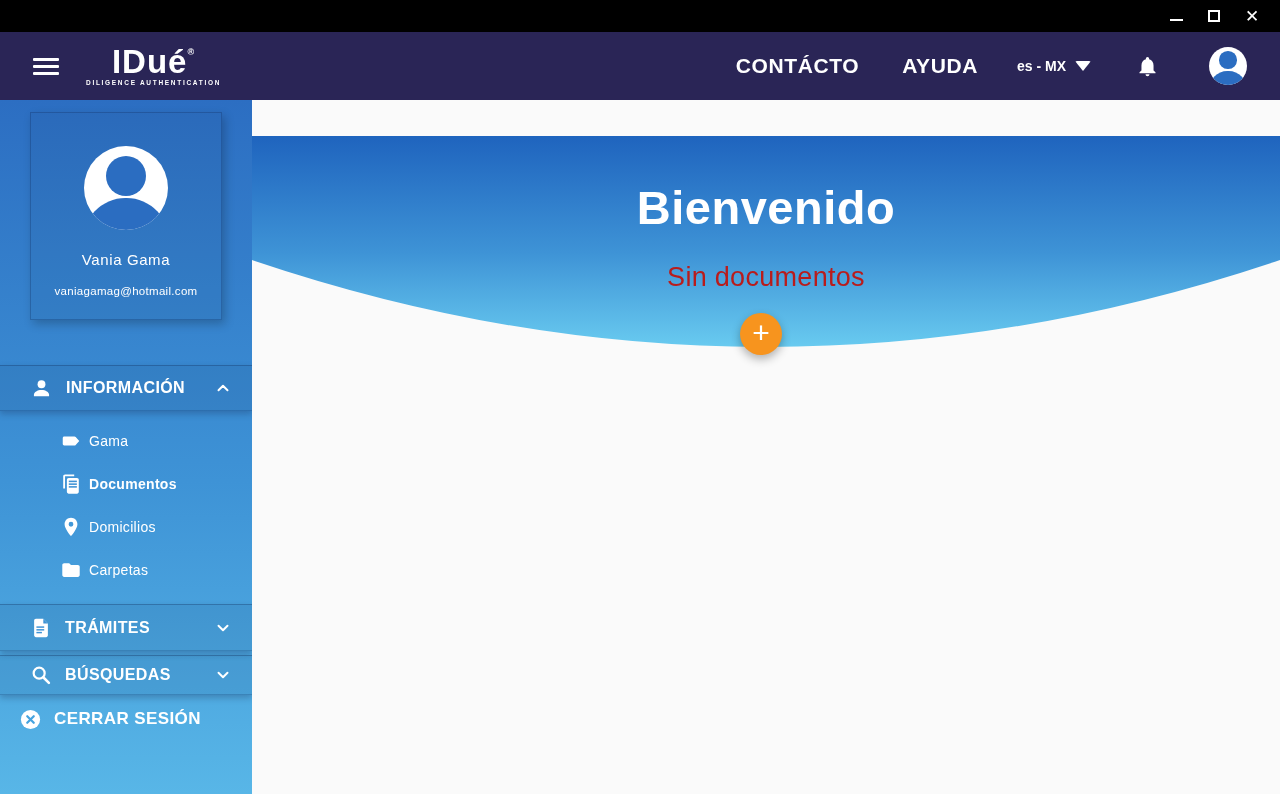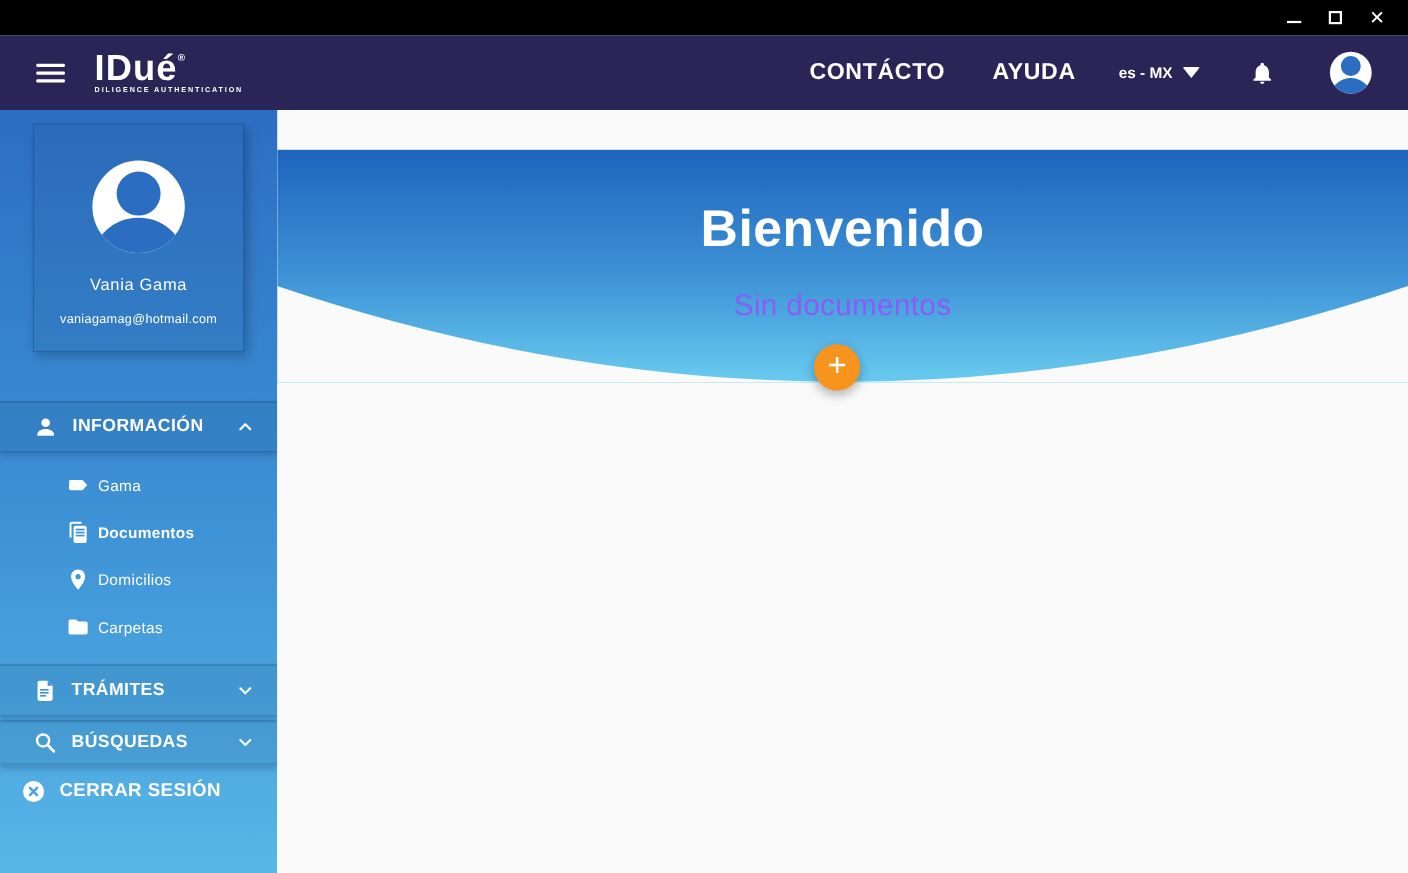--- a/index.html
+++ b/index.html
@@ -9,21 +9,21 @@
   .titlebar { height:32px; background:#000; display:flex; justify-content:flex-end; align-items:center; padding-right:14px; gap:10px; }
   .win-btn { width:28px; height:24px; display:flex; align-items:center; justify-content:center; cursor:default; }
   .glyph-min { width:13px; height:0; border-bottom:2px solid #fff; margin-top:8px; }
   .glyph-max { width:12px; height:12px; border:2px solid #fff; }
   .glyph-close { color:#fff; font-size:17px; line-height:1; }
 
   
   .appbar { height:68px; background:#2A2556; display:flex; align-items:center; color:#fff; }
   .hamburger { margin-left:33px; width:26px; display:flex; flex-direction:column; gap:4px; cursor:pointer; }
   .hamburger i { display:block; height:3px; background:#fff; border-radius:1px; }
-  .logo { margin-left:27px; text-align:left; cursor:pointer; }
+  .logo { margin-left:27px; text-align:center; cursor:pointer; }
   .logo-main { font-size:33px; font-weight:bold; letter-spacing:1px; line-height:0.95; }
   .logo-main sup { font-size:9px; vertical-align:18px; }
   .logo-sub { font-size:6.5px; letter-spacing:1.7px; margin-top:2px; font-weight:bold; }
   .appbar-right { margin-left:auto; display:flex; align-items:center; padding-right:33px; }
   .nav-link { font-weight:bold; font-size:21px; letter-spacing:0.6px; cursor:pointer; }
   .nav-contact { margin-right:43px; }
   .nav-help { margin-right:39px; }
   .lang { display:flex; align-items:center; gap:9px; font-size:14px; font-weight:bold; margin-right:45px; cursor:pointer; }
   .caret-down { width:0; height:0; border-left:8px solid transparent; border-right:8px solid transparent; border-top:10px solid #fff; border-radius:2px; }
   .bell-wrap { margin-right:50px; cursor:pointer; display:flex; }
@@ -55,21 +55,21 @@
   .sub-item.active .i-label { font-weight:bold; }
   .logout { height:44px; display:flex; align-items:center; padding-left:19px; margin-top:2px; cursor:pointer; }
   .logout .s-label { font-weight:bold; font-size:17px; letter-spacing:0.4px; margin-left:12px; }
 
   
   .main { flex:1; position:relative; background:#FAFAFA; overflow:hidden;margin-top:36px; }
   .hero-grad { position:absolute; top:0; left:0; right:0; height:212px; background:linear-gradient(180deg,#1F64BE 0%,#3E93D6 55%,#69CBF0 100%); }
   .hero-curve { position:absolute; left:0; bottom:-92px; width:100%; height:92px; display:block; }
   .hero-grad::after { content:""; position:absolute; left:0; top:212px; width:100%; height:100px; background:linear-gradient(180deg,#69CBF0,#6FD0F2); z-index:-1; }
   .hero-title { position:absolute; top:44px; width:100%; text-align:center; color:#fff; font-size:47px; font-weight:600; letter-spacing:0.5px; z-index:2; }
-  .hero-sub { position:absolute; top:126px; width:100%; text-align:center; color:#8b5cf6; font-size:27px; font-weight:500; letter-spacing:0.3px; z-index:2; }
+  .hero-sub { position:absolute; top:126px; width:100%; text-align:center; color:#b91c1c; font-size:27px; font-weight:500; letter-spacing:0.3px; z-index:2; }
   .fab { position:absolute; top:177px; left:50%; margin-left:-26px; width:42px; height:42px; border-radius:50%; background:#F7941E; color:#fff; border:none; font-size:30px; font-weight:400; display:flex; align-items:center; justify-content:center; box-shadow:0 4px 10px rgba(0,0,0,0.30); cursor:pointer; z-index:3; padding-bottom:3px; }
 
   .icon { display:inline-flex; flex-shrink:0; }
 </style>
 </head>
 <body>
 
 <div class="titlebar">
   <div class="win-btn">
       <span class="glyph-min"></span>

